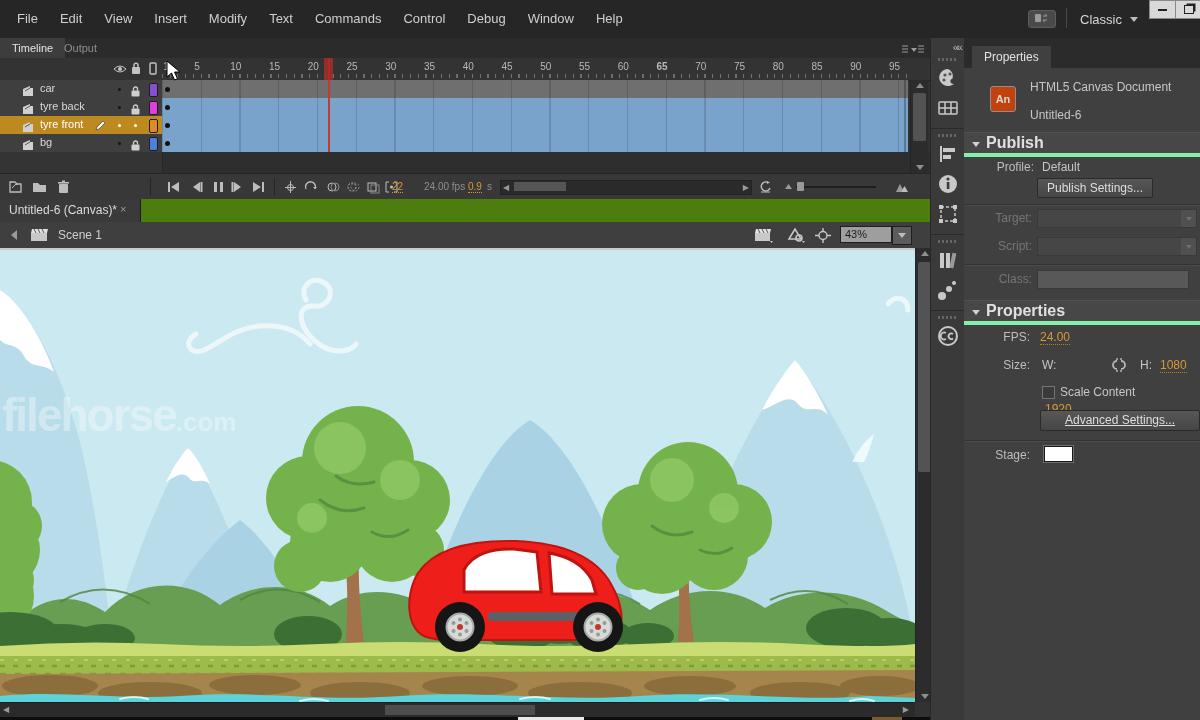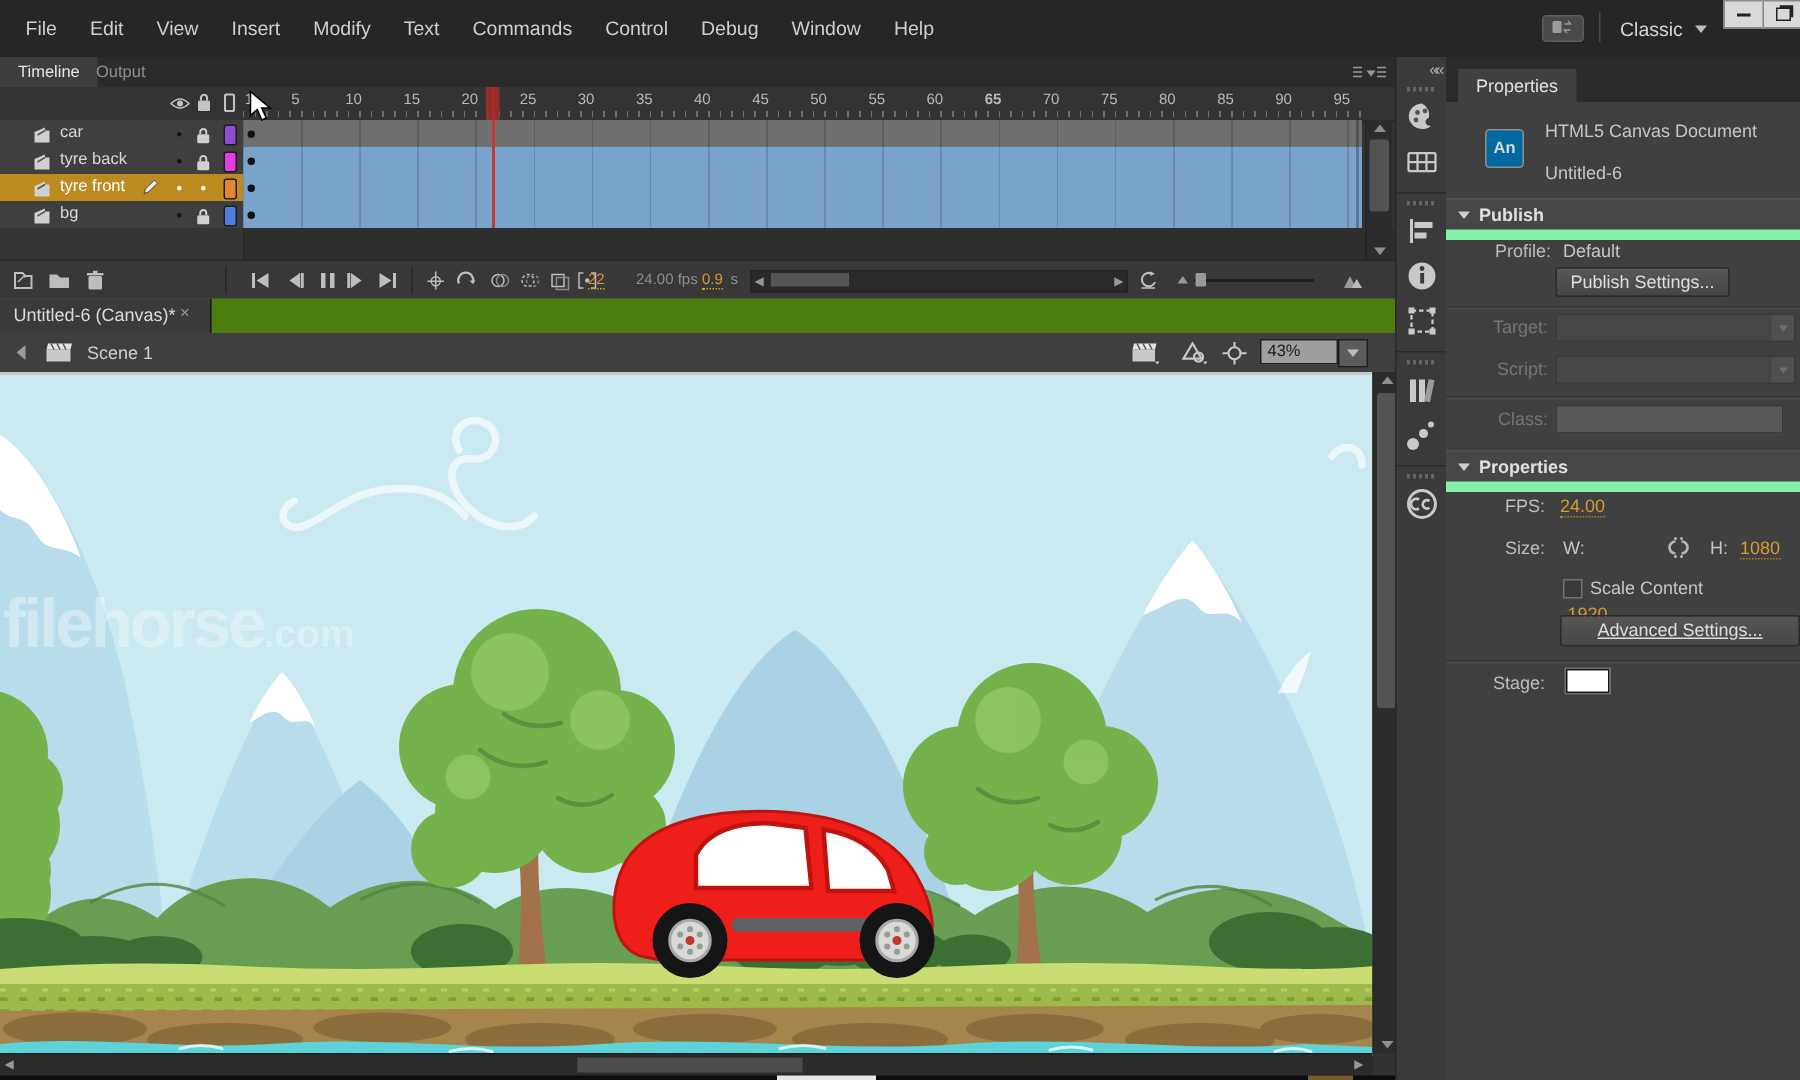--- a/index.html
+++ b/index.html
@@ -94,21 +94,21 @@
   .grip{position:absolute;left:7px;width:20px;height:3px;
         background:repeating-linear-gradient(90deg,#666 0 2px,transparent 2px 4px);}
   .dock-sep{position:absolute;left:0;width:34px;height:1px;background:#2a2a2a;}
   #collapse{position:absolute;right:4px;top:3px;color:#b5b5b5;font-size:11px;letter-spacing:-2px;}
   
   #props{left:964px;top:38px;width:236px;height:682px;background:#404040;}
   #props-tabrow{position:absolute;left:0;top:0;width:236px;height:30px;background:#2b2b2b;}
   #props-tab{position:absolute;left:8px;top:8px;height:22px;background:#404040;padding:0 12px;
              font-size:12px;color:#e2e2e2;line-height:22px;}
   .sec-header{position:absolute;left:0;width:236px;height:20px;background:#474747;border-top:1px solid #515151;
-              border-bottom:7px solid #86efac;font-size:12px;color:#e0e0e0;font-weight:bold;line-height:20px;}
+              border-bottom:4px solid #86efac;font-size:16px;color:#e0e0e0;font-weight:bold;line-height:20px;}
   .sec-header .tri{display:inline-block;margin:0 6px 1px 8px;width:0;height:0;
               border-left:4px solid transparent;border-right:4px solid transparent;border-top:5px solid #cfcfcf;}
   .plabel{position:absolute;font-size:12px;color:#bdbdbd;text-align:right;}
   .plabel.disabled{color:#757575;}
   .pvalue{position:absolute;font-size:12px;color:#c6c6c6;}
   .hotvalue{position:absolute;font-size:12px;color:#d89a32;border-bottom:1px dotted #b5801f;}
   .pbtn{position:absolute;background:linear-gradient(#575757,#464646);border:1px solid #2a2a2a;
         border-radius:2px;font-size:12px;color:#dedede;text-align:center;}
   .pdivider{position:absolute;left:0;width:236px;height:1px;background:#333;border-bottom:1px solid #4a4a4a;}
   .dis-select{position:absolute;height:17px;background:#464646;border:1px solid #393939;}
@@ -638,21 +638,21 @@
     <svg class="dock-ico" style="top:286px" viewBox="0 0 24 24">
         <circle cx="12" cy="12" r="9" fill="none" stroke="#c9c9c9" stroke-width="2"></circle>
         <path d="M10 9 a3.5 3.5 0 1 0 0 6 M17 10 a2.8 2.8 0 1 0 0 4.5" fill="none" stroke="#c9c9c9" stroke-width="1.8"></path>
       </svg>
   </div>
 
   <div class="abs" id="props">
     <div id="props-tabrow">
         <div id="props-tab">Properties</div>
       </div>
-    <div class="abs" style="left:26px;top:48px;width:24px;height:24px;background:#0369a1;border:1px solid #8f8f8f;border-radius:3px;
+    <div class="abs" style="left:26px;top:48px;width:24px;height:24px;background:#c2410c;border:1px solid #8f8f8f;border-radius:3px;
          font-size:11px;font-weight:bold;color:#d8d8d8;text-align:center;line-height:24px;">An</div>
     <div class="pvalue" style="left:66px;top:42px;">HTML5 Canvas Document</div>
     <div class="pvalue" style="left:66px;top:70px;">Untitled-6</div>
 
     <div class="sec-header" style="top:94px;"><span class="tri"></span><span>Publish</span></div>
     <div class="plabel" style="left:0;top:122px;width:70px;">Profile:</div>
     <div class="pvalue" style="left:78px;top:122px;">Default</div>
     <div class="pbtn" style="left:73px;top:140px;width:114px;height:18px;line-height:18px;">Publish Settings...</div>
     <div class="pdivider" style="top:166px;"></div>
     <div class="plabel disabled" style="left:0;top:173px;width:68px;">Target:</div>

